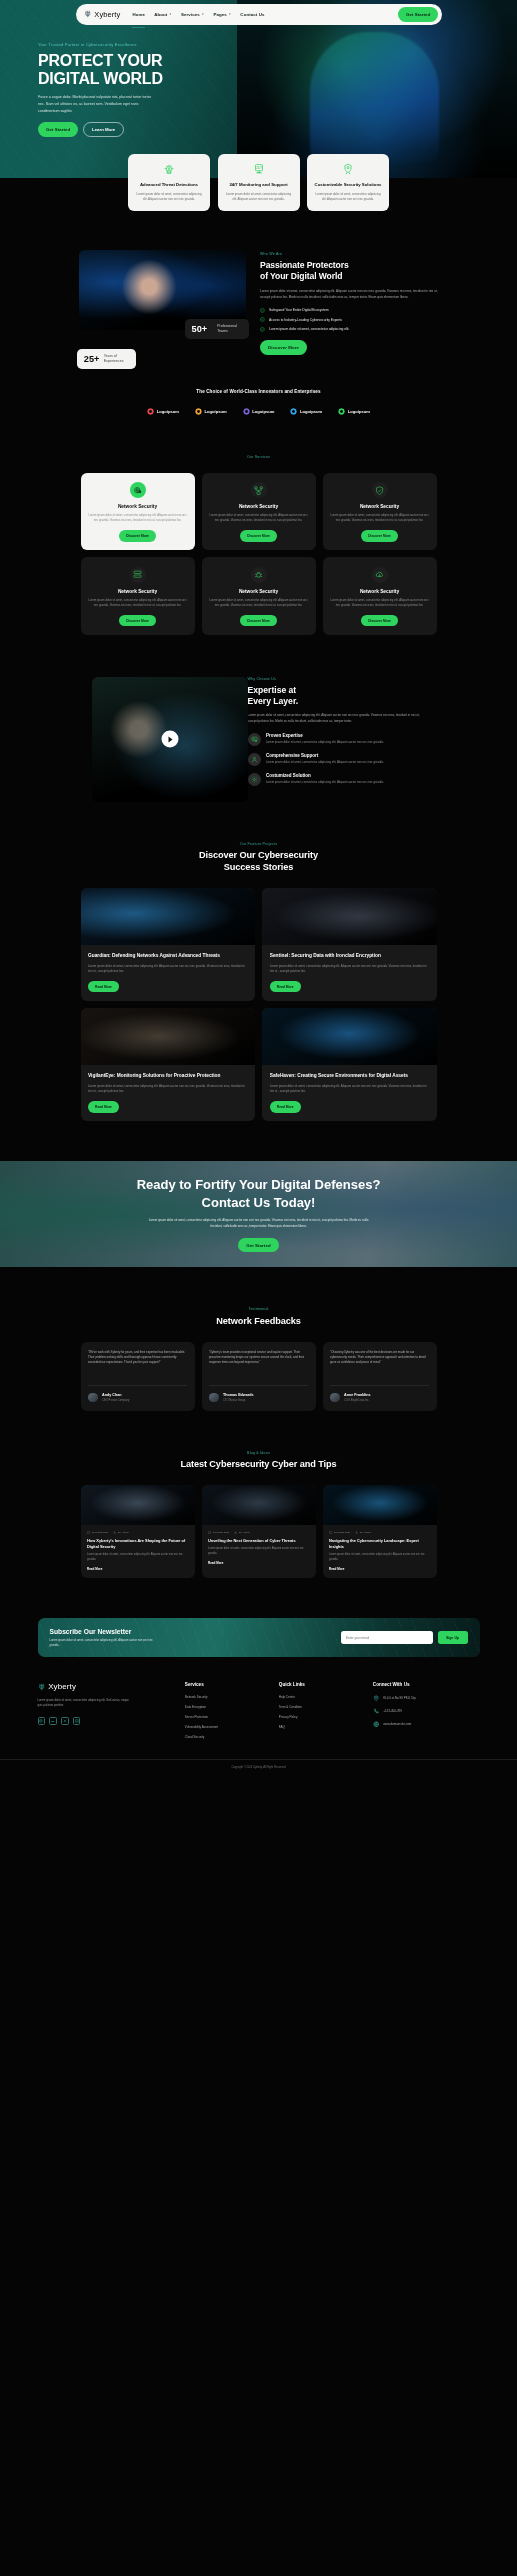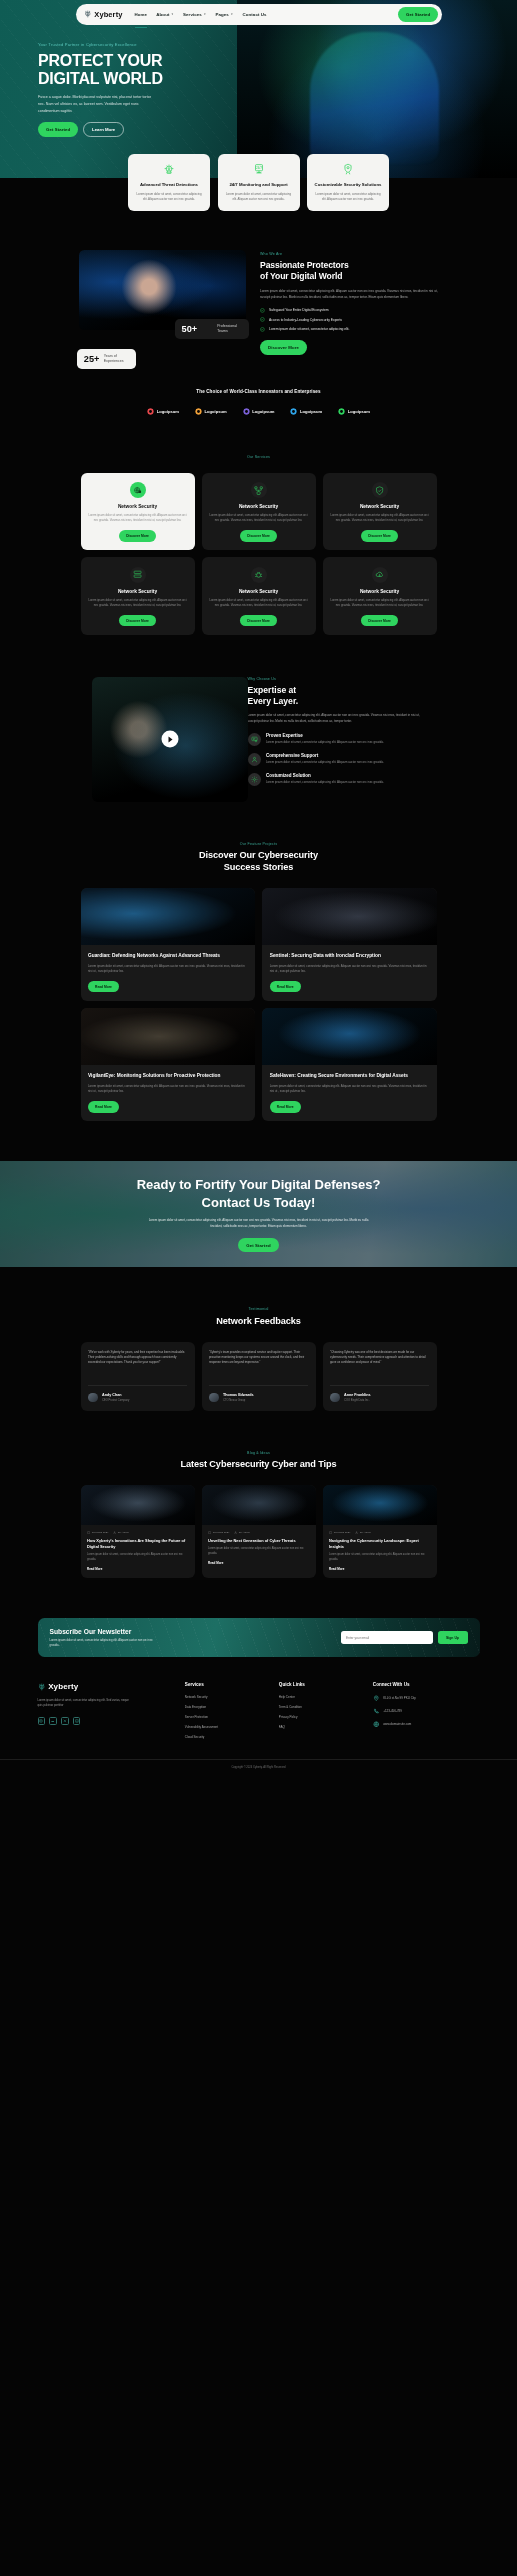--- a/index.html
+++ b/index.html
@@ -36,21 +36,21 @@
       repeating-linear-gradient(52deg, rgba(255,255,255,.045) 0 0.5px, transparent 0.5px 14px);
     opacity:.7;
   }
   .navbar {
     position:absolute; top:4.3px; left:50%; transform:translateX(-50%);
     width:366px; height:20.5px; background:#f7f7f5; border-radius:14px;
     display:flex; align-items:center; padding:0 3.2px 0 8.6px; z-index:40;
   }
   .brand { display:flex; align-items:center; gap:2.7px; margin-right:12px; }
   .brand-mark { width:7.5px; height:8.6px; flex:0 0 auto; }
-  .brand-name { color:#0d0d0d; font-size:7.5px; font-weight:700; letter-spacing:0.1px; }
+  .brand-name { color:#0d0d0d; font-size:7.5px; font-weight:400; letter-spacing:0.1px; }
   .nav-links { display:flex; align-items:center; gap:9.2px; flex:1; }
   .nav-link {
     color:#14201e; font-size:4.4px; font-weight:600; letter-spacing:0.1px;
     display:flex; align-items:center; gap:1.6px; cursor:pointer; position:relative;
     padding:6.5px 0;
   }
   .nav-link.active:after{
     content:""; position:absolute; left:0; right:0; bottom:-4.8px; height:1.1px; background:#1d8a7a;
   }
   .caret { font-size:2.7px; opacity:.7; }
@@ -96,21 +96,21 @@
   .about-photo {
     width:100%; height:80px; border-radius:5.4px; overflow:hidden; position:relative;
     background:
       radial-gradient(circle at 42% 46%, #caa693 0 7%, transparent 26%),
       radial-gradient(ellipse at 20% 40%, rgba(20,90,180,.65), transparent 55%),
       radial-gradient(ellipse at 78% 45%, rgba(10,70,150,.55), transparent 55%),
       linear-gradient(160deg,#04121f,#000 70%);
   }
   .badge-teams {
     position:absolute; right:-3.2px; bottom:16px; background:#1b1b1b; border-radius:4.8px;
-    padding:4.8px 7px; display:flex; align-items:center; gap:20px;
+    padding:4.8px 7px; display:flex; align-items:center; gap:10px;
   }
   .badge-num { font-size:9.2px; font-weight:800; }
   .badge-lbl { font-size:3.6px; line-height:1.35; color:#cfcfcf; max-width:25px; }
   .badge-exp {
     position:absolute; left:-2.2px; bottom:-14px; background:#f3f3f1; color:#101010;
     border-radius:4.8px; padding:4.8px 7px; display:flex; align-items:center; gap:4.3px;
   }
   .badge-exp .badge-num { color:#0c0c0c; }
   .badge-exp .badge-lbl { color:#464646; }
 

